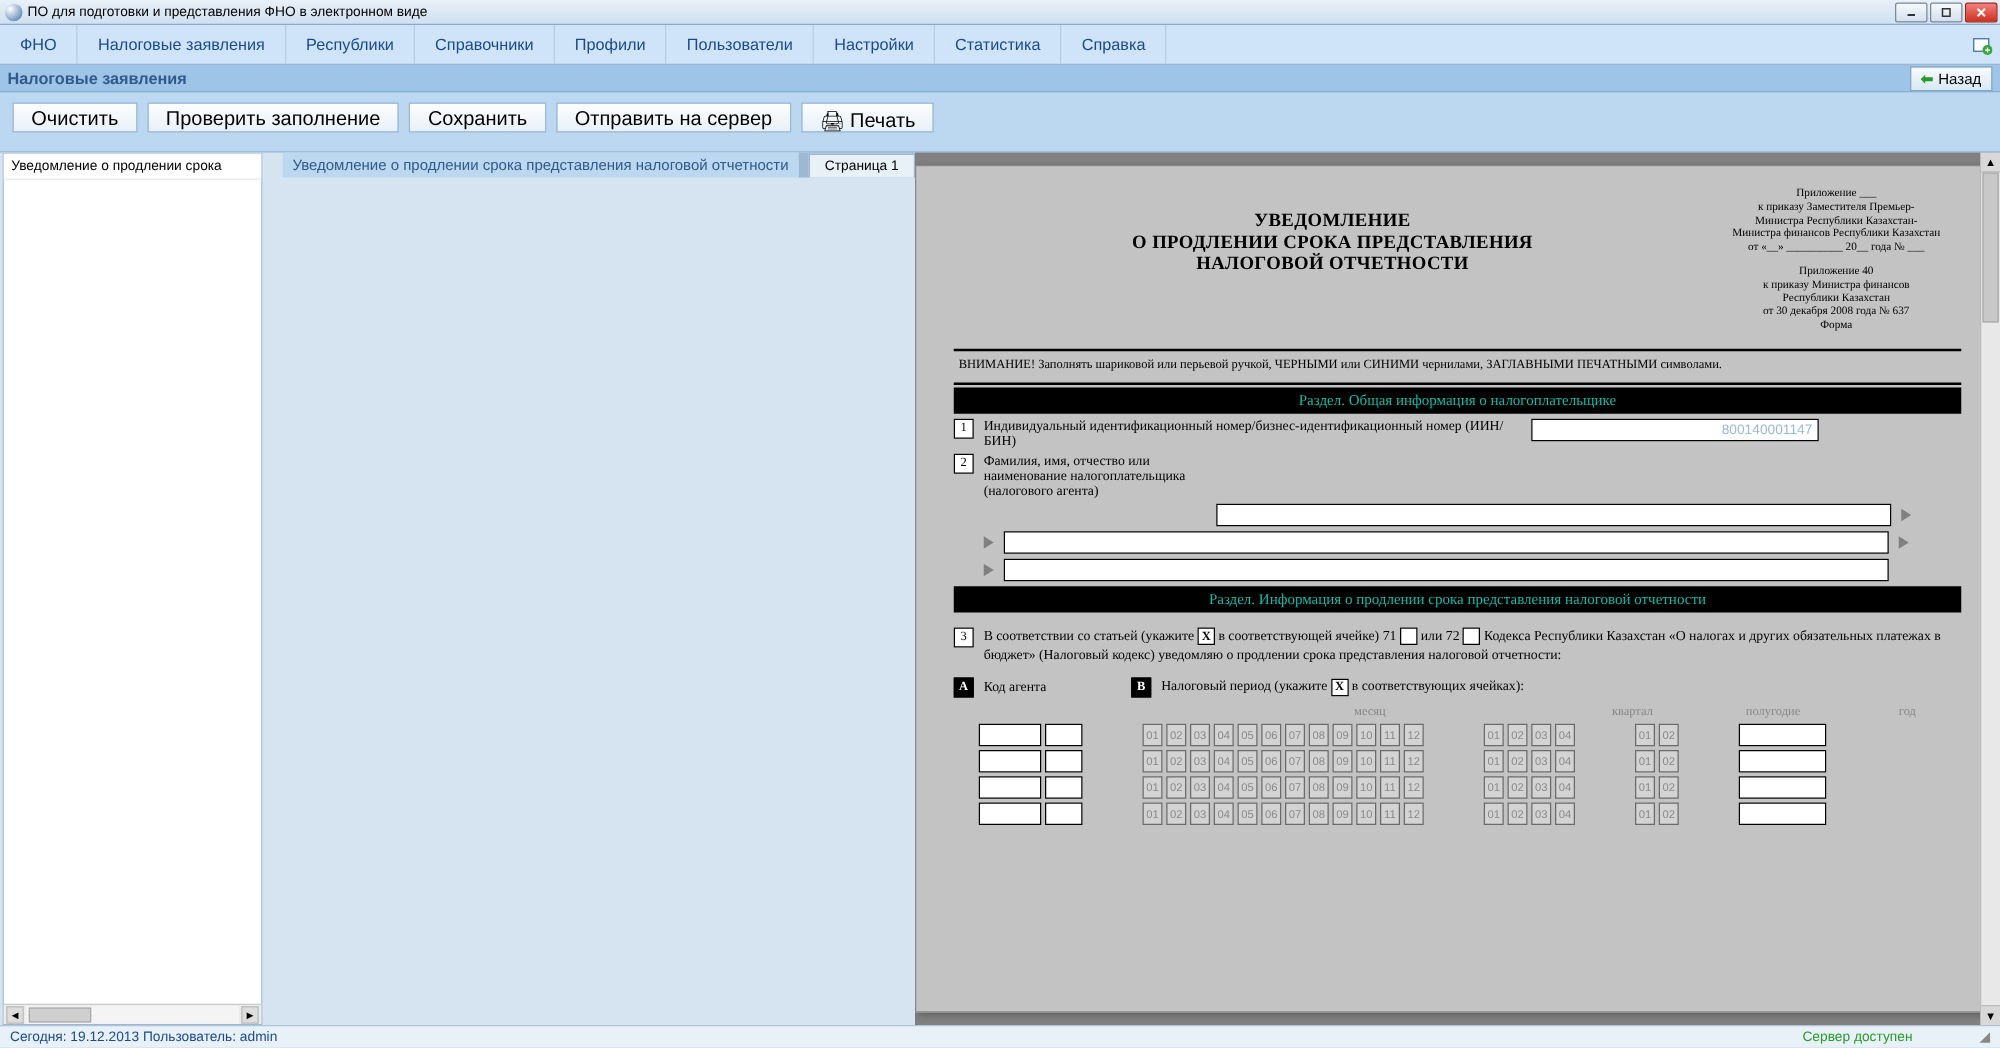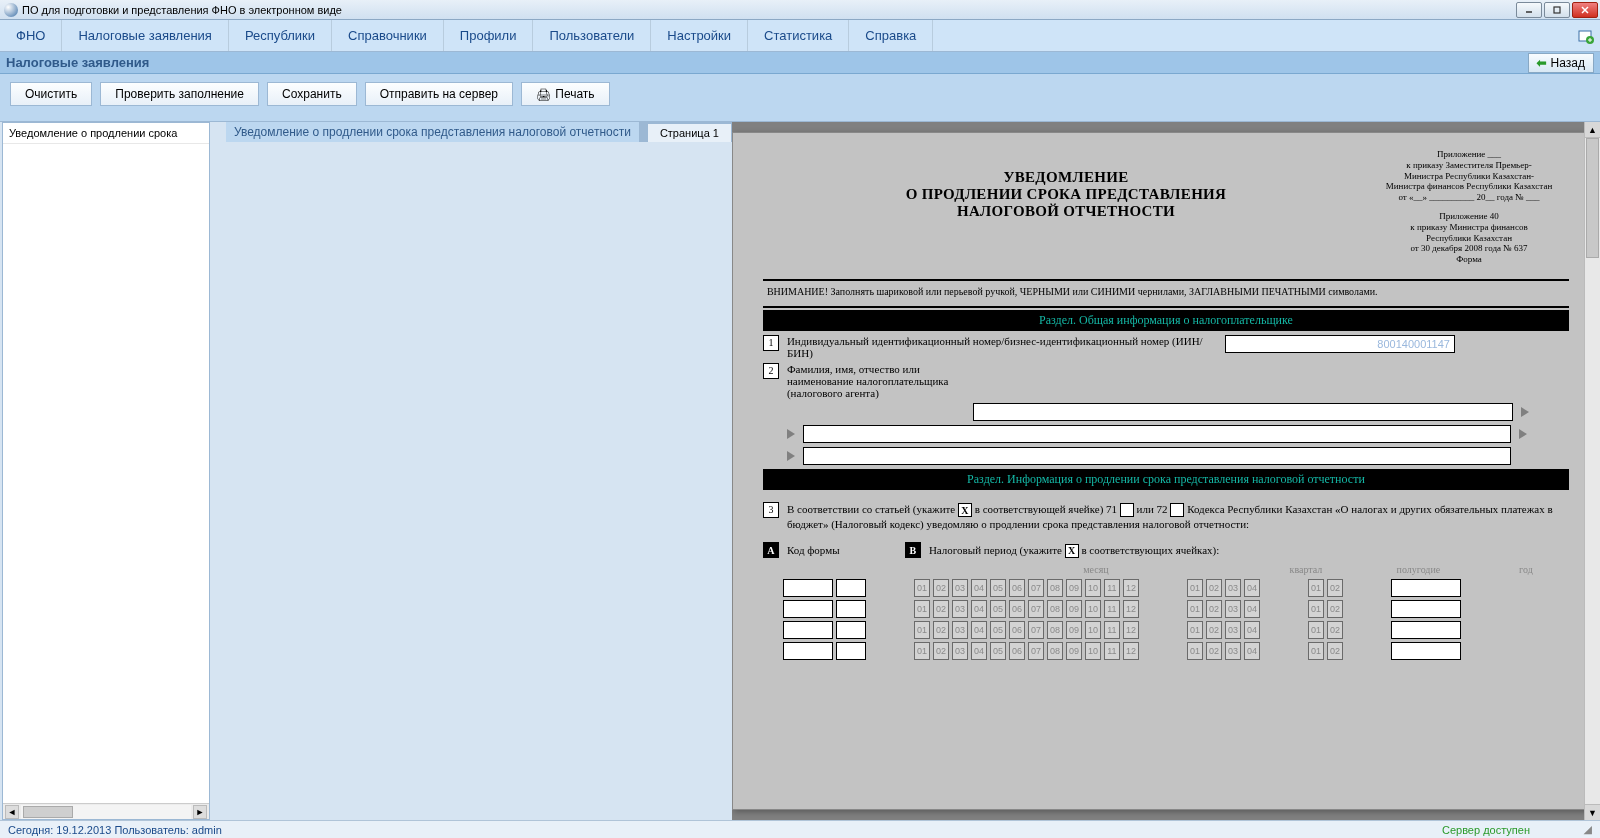--- a/index.html
+++ b/index.html
@@ -21,21 +21,21 @@
 .menubar .right-icon { width:22px; display:flex;align-items:center;justify-content:center; padding-right:6px; cursor:pointer;}
 
 
 .subheader { height: 22px; background:#9ec5e8; border-bottom:1px solid #7aa8d0; display:flex; align-items:center; padding:0 6px; }
 .subheader .crumb { font-size:13px; color:#305a8a; flex:1; font-weight:bold;}
 .back-btn { background:linear-gradient(#f8fcff,#d8e8f4); border:1px solid #88a8c4; padding:2px 8px; font-size:12px; cursor:pointer; display:flex;align-items:center; gap:4px;}
 .back-btn .arrow { color:#2a9a2a; font-weight:bold;}
 
 
 .toolbar { height: 48px; background:#bcd7f0; border-bottom:1px solid #9cb8d4; display:flex; align-items:flex-start; padding:8px 10px; gap:8px; }
-.toolbar button { background:linear-gradient(#fcfeff,#e8f0f8); border:1px solid #9cb8d4; padding:4px 14px; font-size:12px; cursor:pointer; height:24px;}
+.toolbar button { background:linear-gradient(#fcfeff,#e8f0f8); border:1px solid #9cb8d4; padding:4px 14px; font-size:16px; cursor:pointer; height:24px;}
 .toolbar button .picon { display:inline-block; vertical-align:middle; margin-right:4px;}
 
 
 .body-split { display:flex; height: calc(838px - 20px - 32px - 22px - 48px - 18px); }
 .left-pane { width:208px; background:#fff; border:1px solid #9cb8d4; margin:0 0 0 2px; display:flex; flex-direction:column;}
 .left-pane .tree-item { padding:4px 6px; font-size:11px; background:#fff; border-bottom:1px solid #e8e8e8;}
 .left-pane .tree-scroll { flex:1; overflow:hidden;}
 .left-pane .hscroll { height:16px; background:#ececec; border-top:1px solid #ccc; display:flex; align-items:center; justify-content:space-between; padding:0 2px;}
 .left-pane .hscroll .sbtn { width:14px;height:14px;background:#ddd;border:1px solid #bbb;font-size:9px;display:flex;align-items:center;justify-content:center;}
 .left-pane .hscroll .track { flex:1; height:14px; background:#f4f4f4; margin:0 2px; position:relative;}
@@ -236,21 +236,21 @@
             <span> в соответствующей ячейке) 71 </span>
             <span class="chk"></span>
             <span> или 72 </span>
             <span class="chk"></span>
             <span> Кодекса Республики Казахстан «О налогах и других обязательных платежах в бюджет» (Налоговый кодекс) уведомляю о продлении срока представления налоговой отчетности:</span>
           </div>
         </div>
 
         <div class="field-row" style="margin-top:10px; align-items:center;">
           <div class="letter-box">А</div>
-          <div class="field-label" style="max-width:110px;">Код формы</div>
+          <div class="field-label" style="max-width:110px;">Код агента</div>
           <div class="letter-box">В</div>
           <div class="para3">
             <span>Налоговый период   (укажите </span>
             <span class="chk">X</span>
             <span> в соответствующих ячейках):</span>
           </div>
         </div>
 
         <div class="period-row">
           <div style="width:120px;"></div>

